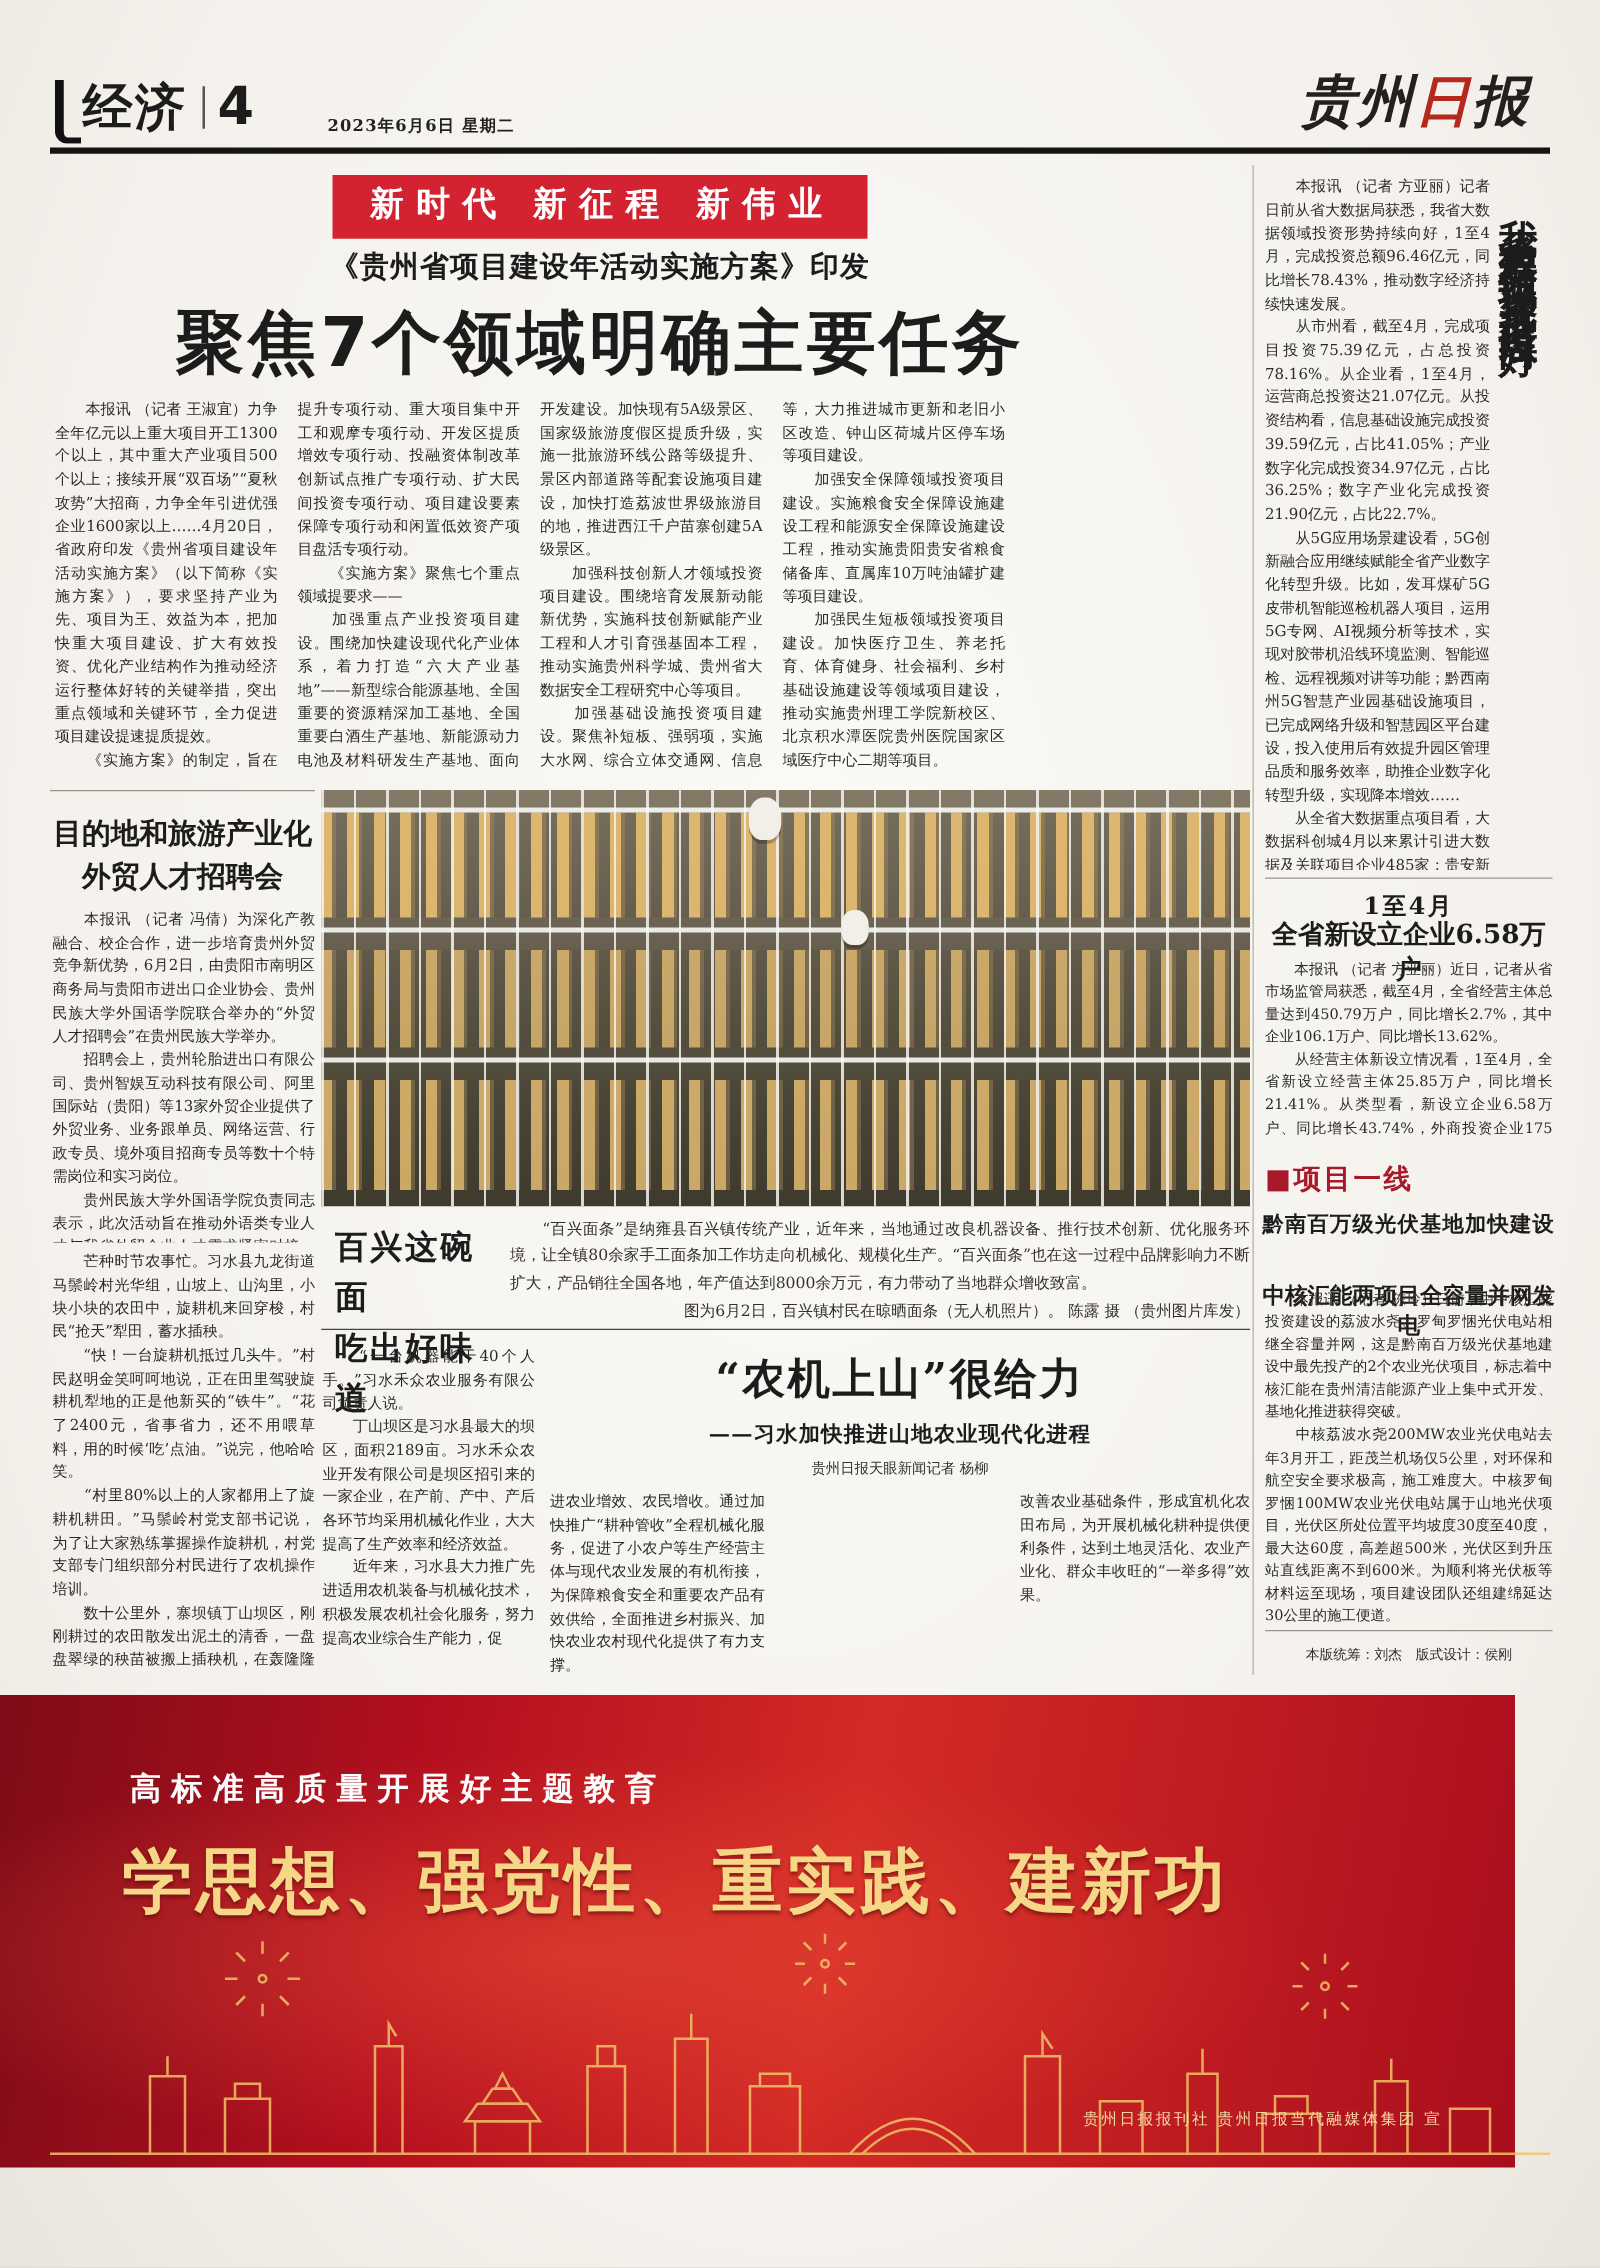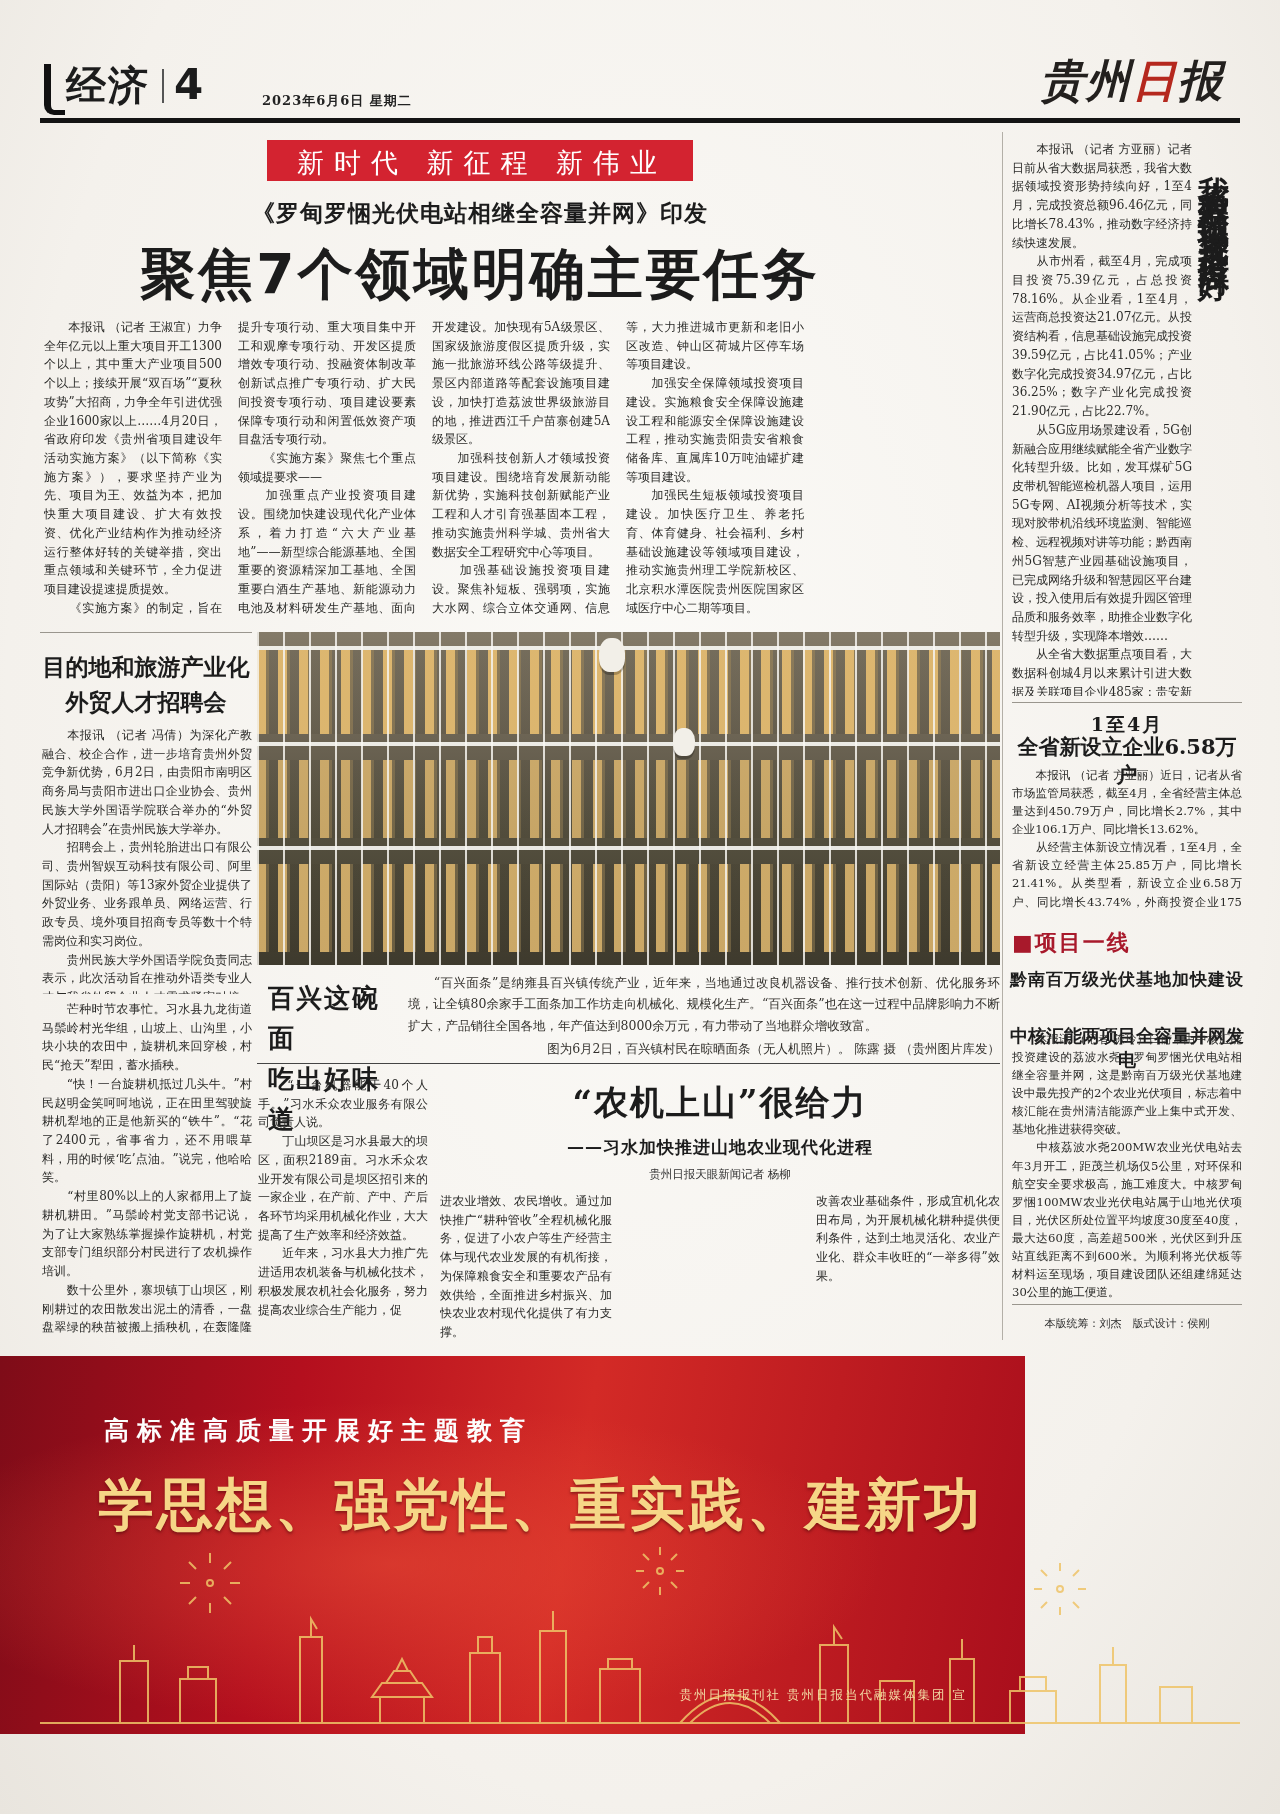--- a/index.html
+++ b/index.html
@@ -16,22 +16,22 @@
   .sec-mark{width:14px;height:46px;border-left:7px solid #111;border-bottom:5px solid #111;border-bottom-left-radius:10px;}
   .sec-title{font-size:40px;font-weight:900;letter-spacing:2px;}
   .sec-bar{display:inline-block;width:2px;height:34px;background:#555;margin:0 10px -4px 12px;}
   .sec-num{font-size:42px;font-weight:700;font-family:"DejaVu Sans",sans-serif;}
   .hdr-date{font-size:13px;font-weight:700;letter-spacing:1px;color:#222;}
   .masthead{font-size:44px;font-weight:900;font-style:italic;letter-spacing:2px;color:#23201e;}
   .masthead .red{color:#b5281e;}
   .hdr-rule{height:5px;background:#141414;}
 
   
-  .flag{background:#d32330;color:#fff;font-size:27px;font-weight:400;letter-spacing:10px;
-        padding:5px 26px 0 30px;display:inline-block;font-family:"DejaVu Sans",sans-serif;}
+  .flag{background:#d32330;color:#fff;font-size:27px;font-weight:700;letter-spacing:10px;
+        padding:5px 26px 10px 30px;display:inline-block;font-family:"DejaVu Sans",sans-serif;}
   .kicker{font-size:23px;font-weight:900;letter-spacing:1px;}
   .mainhead{font-size:55px;font-weight:900;letter-spacing:3px;font-family:"DejaVu Sans",sans-serif;}
   .lefthead{font-size:23px;font-weight:900;text-align:center;line-height:1.5;}
 
   
   .photo{background:linear-gradient(180deg,#837a68 0%,#6a6252 34%,#55503f 60%,#3e3a2d 100%);}
   .noodles{position:absolute;left:0;right:0;
      background:repeating-linear-gradient(90deg, rgba(226,186,112,.95) 0 9px, rgba(150,127,82,.55) 9px 12px, rgba(60,55,40,.15) 12px 21px);}
   .poles{position:absolute;left:0;right:0;top:0;bottom:0;
      background:repeating-linear-gradient(90deg, rgba(245,243,238,.85) 0 2px, transparent 2px 26px);}
@@ -73,21 +73,21 @@
   <div class="abs" style="left:66px;top:58px;">
     <span class="sec-title">经济</span><span class="sec-bar"></span><span class="sec-num">4</span>
   </div>
   <div class="abs hdr-date" style="left:262px;top:92px;">2023年6月6日  星期二</div>
   <div class="abs masthead" style="right:56px;top:52px;"><span>贵州</span><span class="red">日</span><span>报</span></div>
   <div class="abs hdr-rule" style="left:40px;right:40px;top:118px;"></div>
 
   <div class="abs" style="left:40px;top:140px;width:880px;text-align:center;">
     <span class="flag">新时代  新征程  新伟业</span>
   </div>
-  <div class="abs kicker" style="left:40px;top:198px;width:880px;text-align:center;">《罗甸罗悃光伏电站相继全容量并网》印发</div>
+  <div class="abs kicker" style="left:40px;top:198px;width:880px;text-align:center;">《贵州省项目建设年活动实施方案》印发</div>
   <div class="abs mainhead" style="left:40px;top:238px;width:880px;text-align:center;">聚焦7个领域明确主要任务</div>
 
   <div class="abs jt body-txt" style="left:44px;top:318px;width:178px;height:300px;">　　本报讯 （记者 王淑宜）力争全年亿元以上重大项目开工1300个以上，其中重大产业项目500个以上；接续开展“双百场”“夏秋攻势”大招商，力争全年引进优强企业1600家以上……4月20日，省政府印发《贵州省项目建设年活动实施方案》（以下简称《实施方案》），要求坚持产业为先、项目为王、效益为本，把加快重大项目建设、扩大有效投资、优化产业结构作为推动经济运行整体好转的关键举措，突出重点领域和关键环节，全力促进项目建设提速提质提效。
 　　《实施方案》的制定，旨在深入推进项目建设，加快国家和省重大战略、重大规划、重大政策项目化落实，充分发挥重大项目引领和支撑作用，夯实全省经济社会高质量发展基础，在今年达到全省固定资产投资增长5%左右、其中工业投资占28%以上的目标。
 　　《实施方案》明确主要任务，包括开展省市县三级领导领衔推动“四化”项目“十百千”专项行动、项目谋划储备质量大</div>
   <div class="abs jt body-txt" style="left:238px;top:318px;width:178px;height:300px;">提升专项行动、重大项目集中开工和观摩专项行动、开发区提质增效专项行动、投融资体制改革创新试点推广专项行动、扩大民间投资专项行动、项目建设要素保障专项行动和闲置低效资产项目盘活专项行动。
 　　《实施方案》聚焦七个重点领域提要求——
 　　加强重点产业投资项目建设。围绕加快建设现代化产业体系，着力打造“六大产业基地”——新型综合能源基地、全国重要的资源精深加工基地、全国重要白酒生产基地、新能源动力电池及材料研发生产基地、面向全国的算力保障基地和关键零部件关键材料关键设备等产业基地。
 　　加强旅游功能开发和配套设施项目建设。聚焦“两个一流”目的地和旅游产业化“四大行动”，围绕“资源、客源、服务”三大要素，以“9+2+2”“特意性”资源为重点，推进业态升级，提升服务品质，带动“随意性”旅游资源功能项目</div>
   <div class="abs jt body-txt" style="left:432px;top:318px;width:178px;height:300px;">开发建设。加快现有5A级景区、国家级旅游度假区提质升级，实施一批旅游环线公路等级提升、景区内部道路等配套设施项目建设，加快打造荔波世界级旅游目的地，推进西江千户苗寨创建5A级景区。
@@ -163,21 +163,21 @@
   <div class="abs proj-label" style="left:1012px;top:928px;">■项目一线</div>
   <div class="abs proj-h1" style="left:1010px;top:968px;width:234px;">黔南百万级光伏基地加快建设</div>
   <div class="abs proj-h2" style="left:1008px;top:996px;width:238px;">中核汇能两项目全容量并网发电</div>
   <div class="abs jt body-txt" style="left:1012px;top:1030px;width:230px;height:268px;font-size:11.6px;">　　本报讯 （记者 陈玲）日前，由中核汇能投资建设的荔波水尧、罗甸罗悃光伏电站相继全容量并网，这是黔南百万级光伏基地建设中最先投产的2个农业光伏项目，标志着中核汇能在贵州清洁能源产业上集中式开发、基地化推进获得突破。
 　　中核荔波水尧200MW农业光伏电站去年3月开工，距茂兰机场仅5公里，对环保和航空安全要求极高，施工难度大。中核罗甸罗悃100MW农业光伏电站属于山地光伏项目，光伏区所处位置平均坡度30度至40度，最大达60度，高差超500米，光伏区到升压站直线距离不到600米。为顺利将光伏板等材料运至现场，项目建设团队还组建绵延达30公里的施工便道。
 　　目前，荔波水尧、罗甸罗悃光伏电站均采用分块发电、集中并网方案，总装机容量30万千瓦，每年可提供清洁电能39亿度，节约标准煤129万吨，减少二氧化碳排放31.76万吨。
 　　目前，中核汇能贵州公司已在黔南州布局了12个风电光伏项目，后续将着力打造成为贵州示范性大型共享储能项目，推动风电集群化建设和分布式光伏项目开发。</div>
   <div class="abs rule" style="left:1012px;top:1304px;width:230px;"></div>
   <div class="abs credits" style="left:1012px;top:1316px;width:230px;">本版统筹：刘杰　版式设计：侯刚</div>
 
-  <div class="abs banner" style="left:0;top:1356px;width:1025px;height:378px;">
+  <div class="abs banner" style="left:0;top:1356px;width:1212px;height:378px;">
     <div class="abs banner-line1" style="left:104px;top:58px;">高标准高质量开展好主题教育</div>
     <div class="abs banner-line2" style="left:98px;top:112px;">学思想、强党性、重实践、建新功</div>
 
     <svg class="abs" style="left:0;bottom:8px;" width="1280" height="185" viewBox="0 0 1280 185">
       <g stroke="#efc468" stroke-width="2" fill="none" opacity="0.85">
 
         <g>
           <circle cx="210" cy="42" r="3"></circle>
           <path d="M210 22 V12 M210 62 V72 M190 42 H180 M230 42 H240 M196 28 l-7 -7 M224 28 l7 -7 M196 56 l-7 7 M224 56 l7 7"></path>
         </g>

